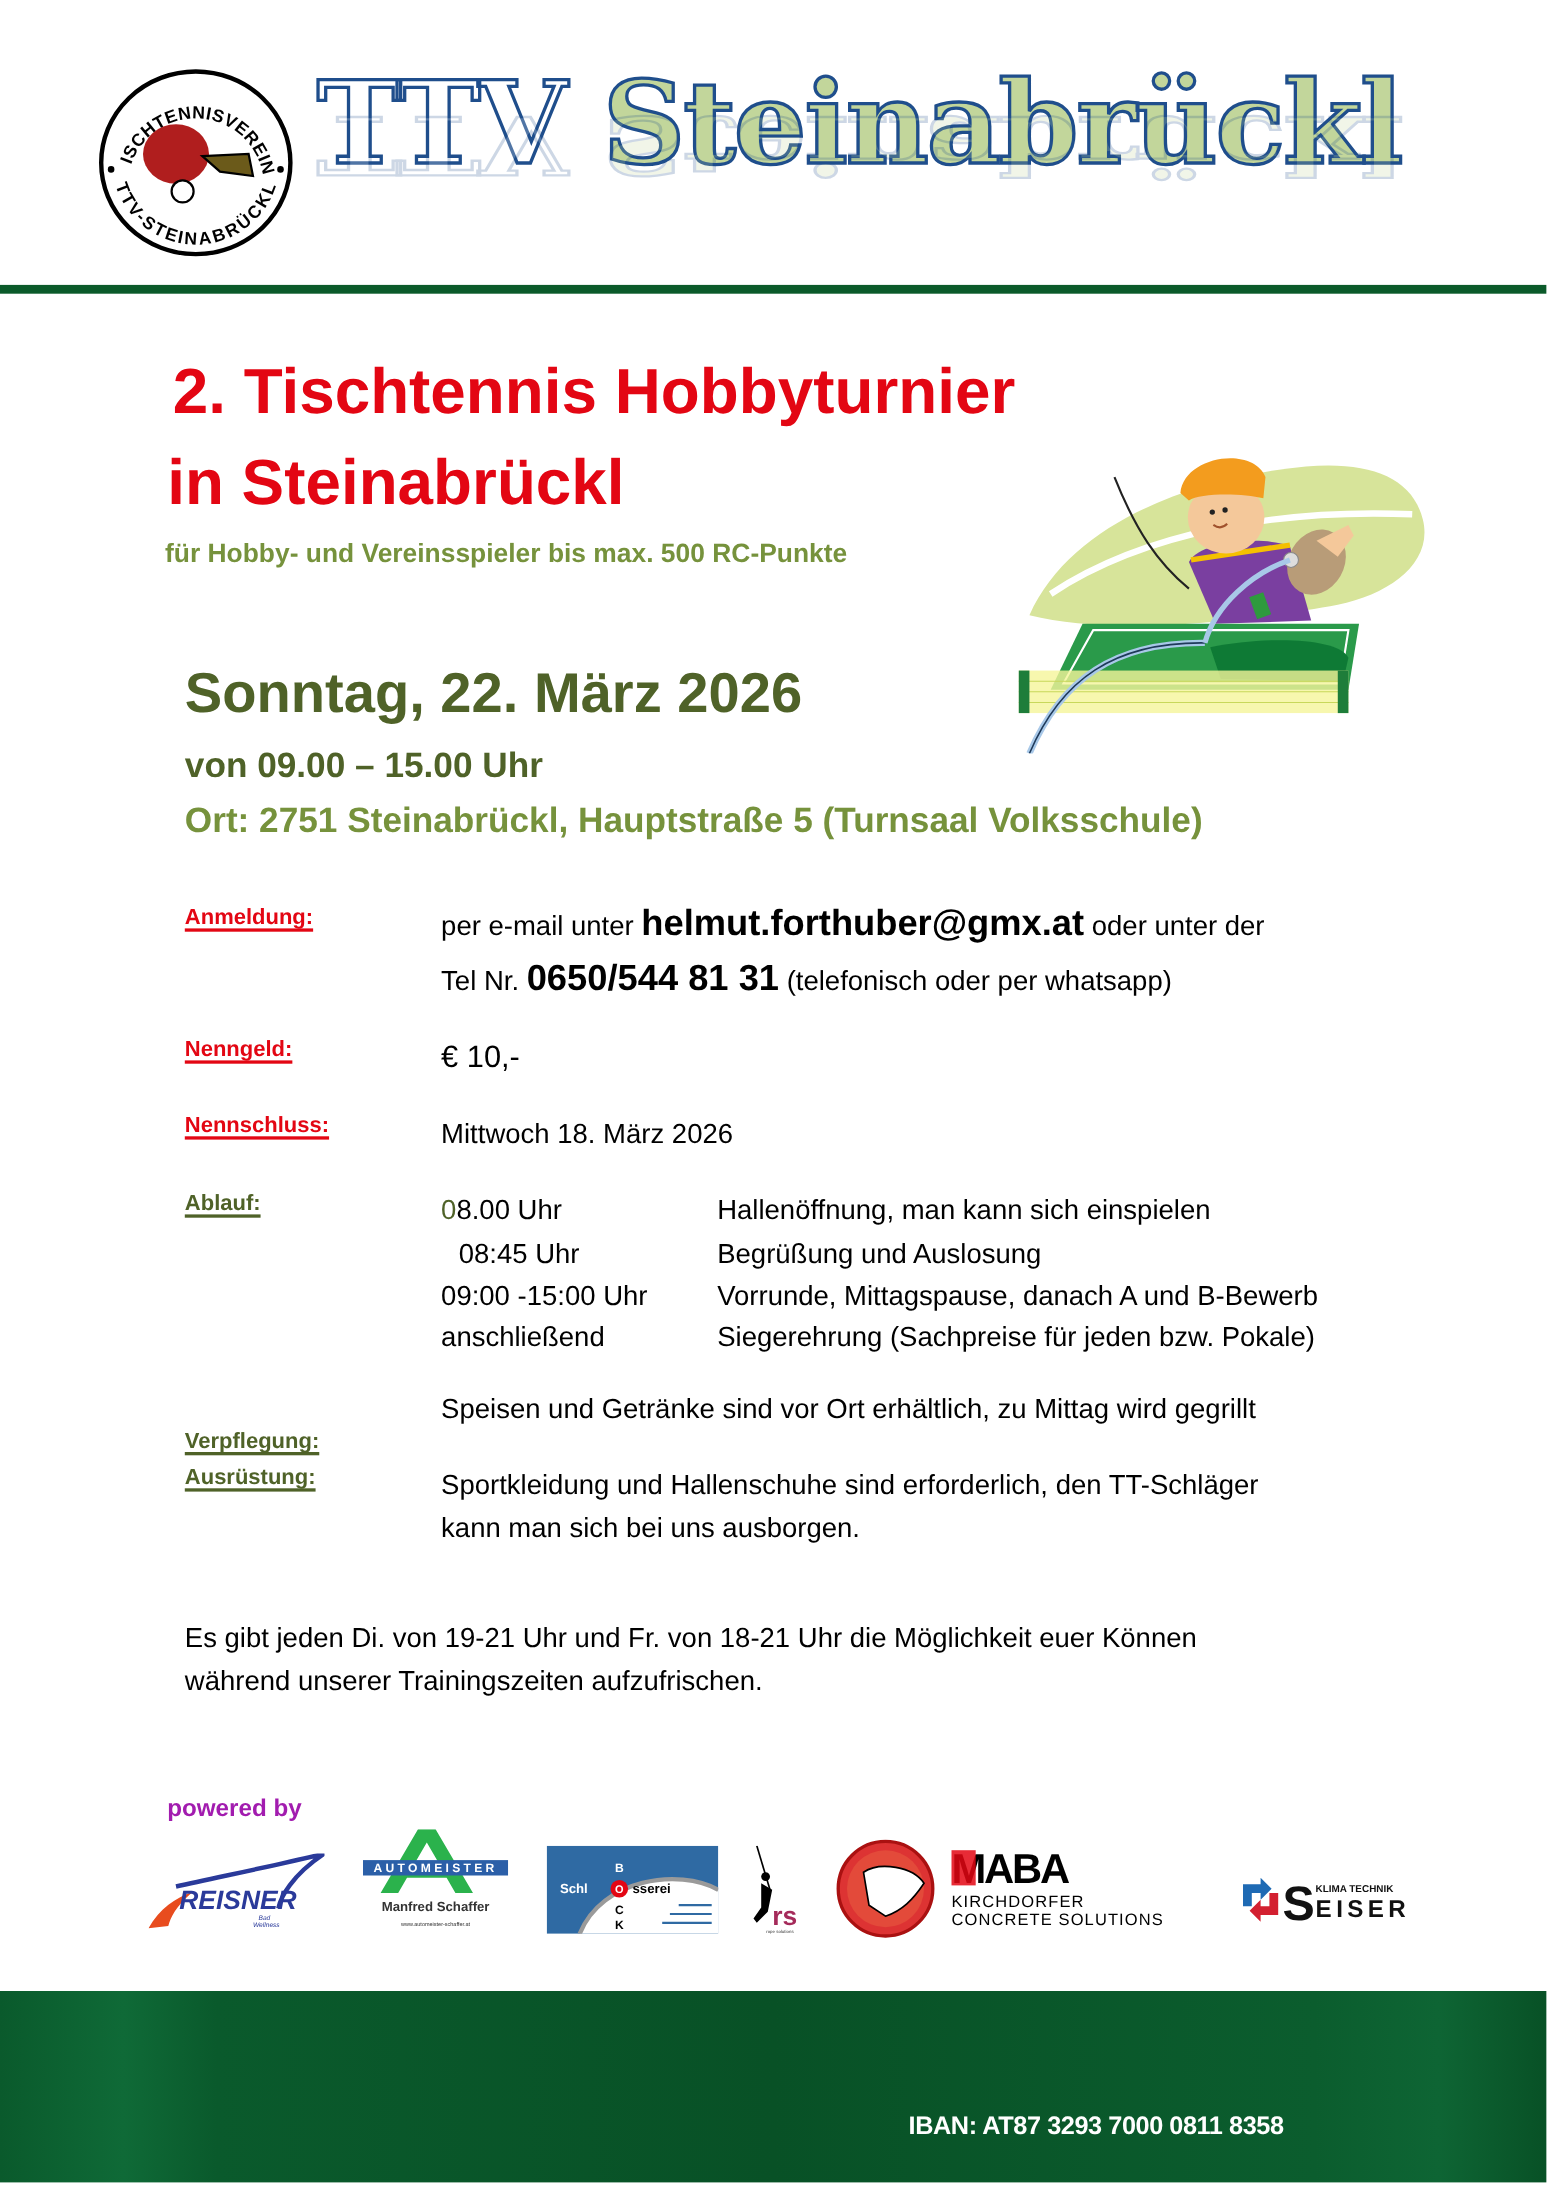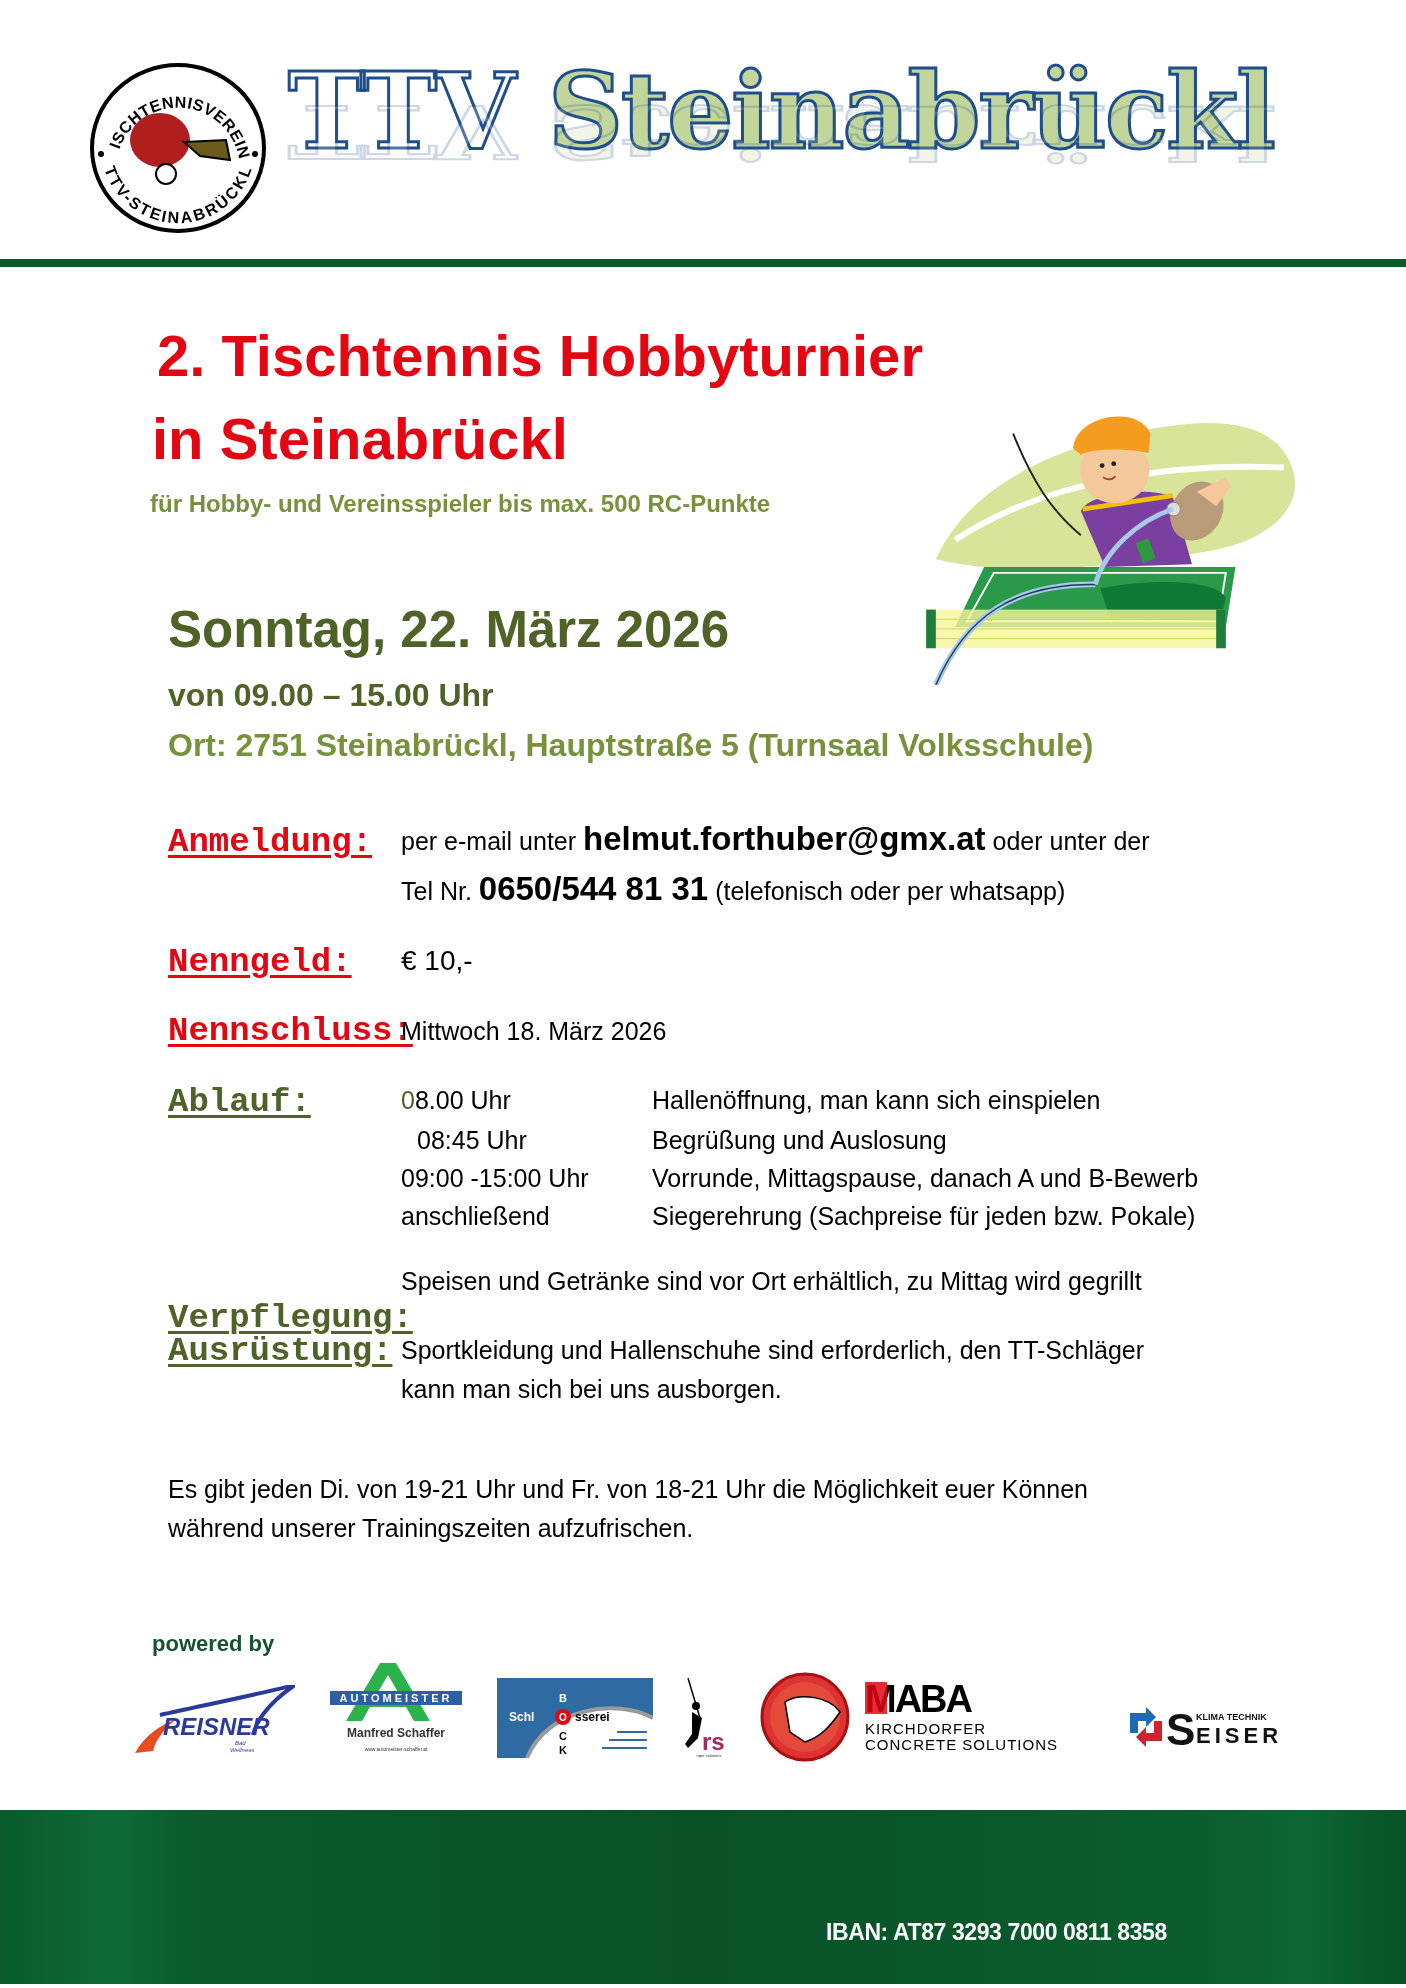--- a/index.html
+++ b/index.html
@@ -19,30 +19,30 @@
   .green-bar { left: 0; top: 259px; width: 1406px; height: 8px; background: #0b5a2a; }
 
   
   .title { color: #e30613; font-weight: bold; font-size: 58px; line-height: 1; white-space: nowrap; }
   .sub { color: #76923c; font-weight: bold; font-size: 24px; white-space: nowrap; }
   .date { color: #4f6228; font-weight: bold; font-size: 51px; white-space: nowrap; }
   .time { color: #4f6228; font-weight: bold; font-size: 32px; white-space: nowrap; }
   .place { color: #76923c; font-weight: bold; font-size: 32px; white-space: nowrap; }
 
   
-  .label { font-weight: bold; font-size: 34px; white-space: nowrap; text-decoration: underline;
-           text-underline-offset: 4px; text-decoration-thickness: 3px; font-family: Liberation Mono, monospace; }
+  .label { font-weight: bold; font-size: 20px; white-space: nowrap; text-decoration: underline;
+           text-underline-offset: 4px; text-decoration-thickness: 3px; }
   .label.red { color: #e30613; }
   .label.olive { color: #4f6228; }
   .val { font-size: 25px; white-space: nowrap; }
   .emph { color: #000000; font-weight: bold; font-size: 33px; }
   .ablauf-time { font-size: 25px; white-space: nowrap; }
   .ablauf-first { color: #4f6228; }
 
-  .powered { color: #14532d; font-weight: bold; font-size: 22px; }
+  .powered { color: #a21caf; font-weight: bold; font-size: 22px; }
 
   
   .footer { left: 0; top: 1810px; width: 1406px; height: 174px;
             background: linear-gradient(90deg, #0a5a2c 0%, #0f6a37 8%, #0a5a2c 14%, #085126 50%, #0b5d2e 85%, #0e6534 93%, #085126 100%); }
   .foot-line { color: #fff; font-weight: bold; font-size: 23px; white-space: nowrap; letter-spacing: -0.4px; }
 
   
   .logo { position: absolute; }
 </style>
 </head>

